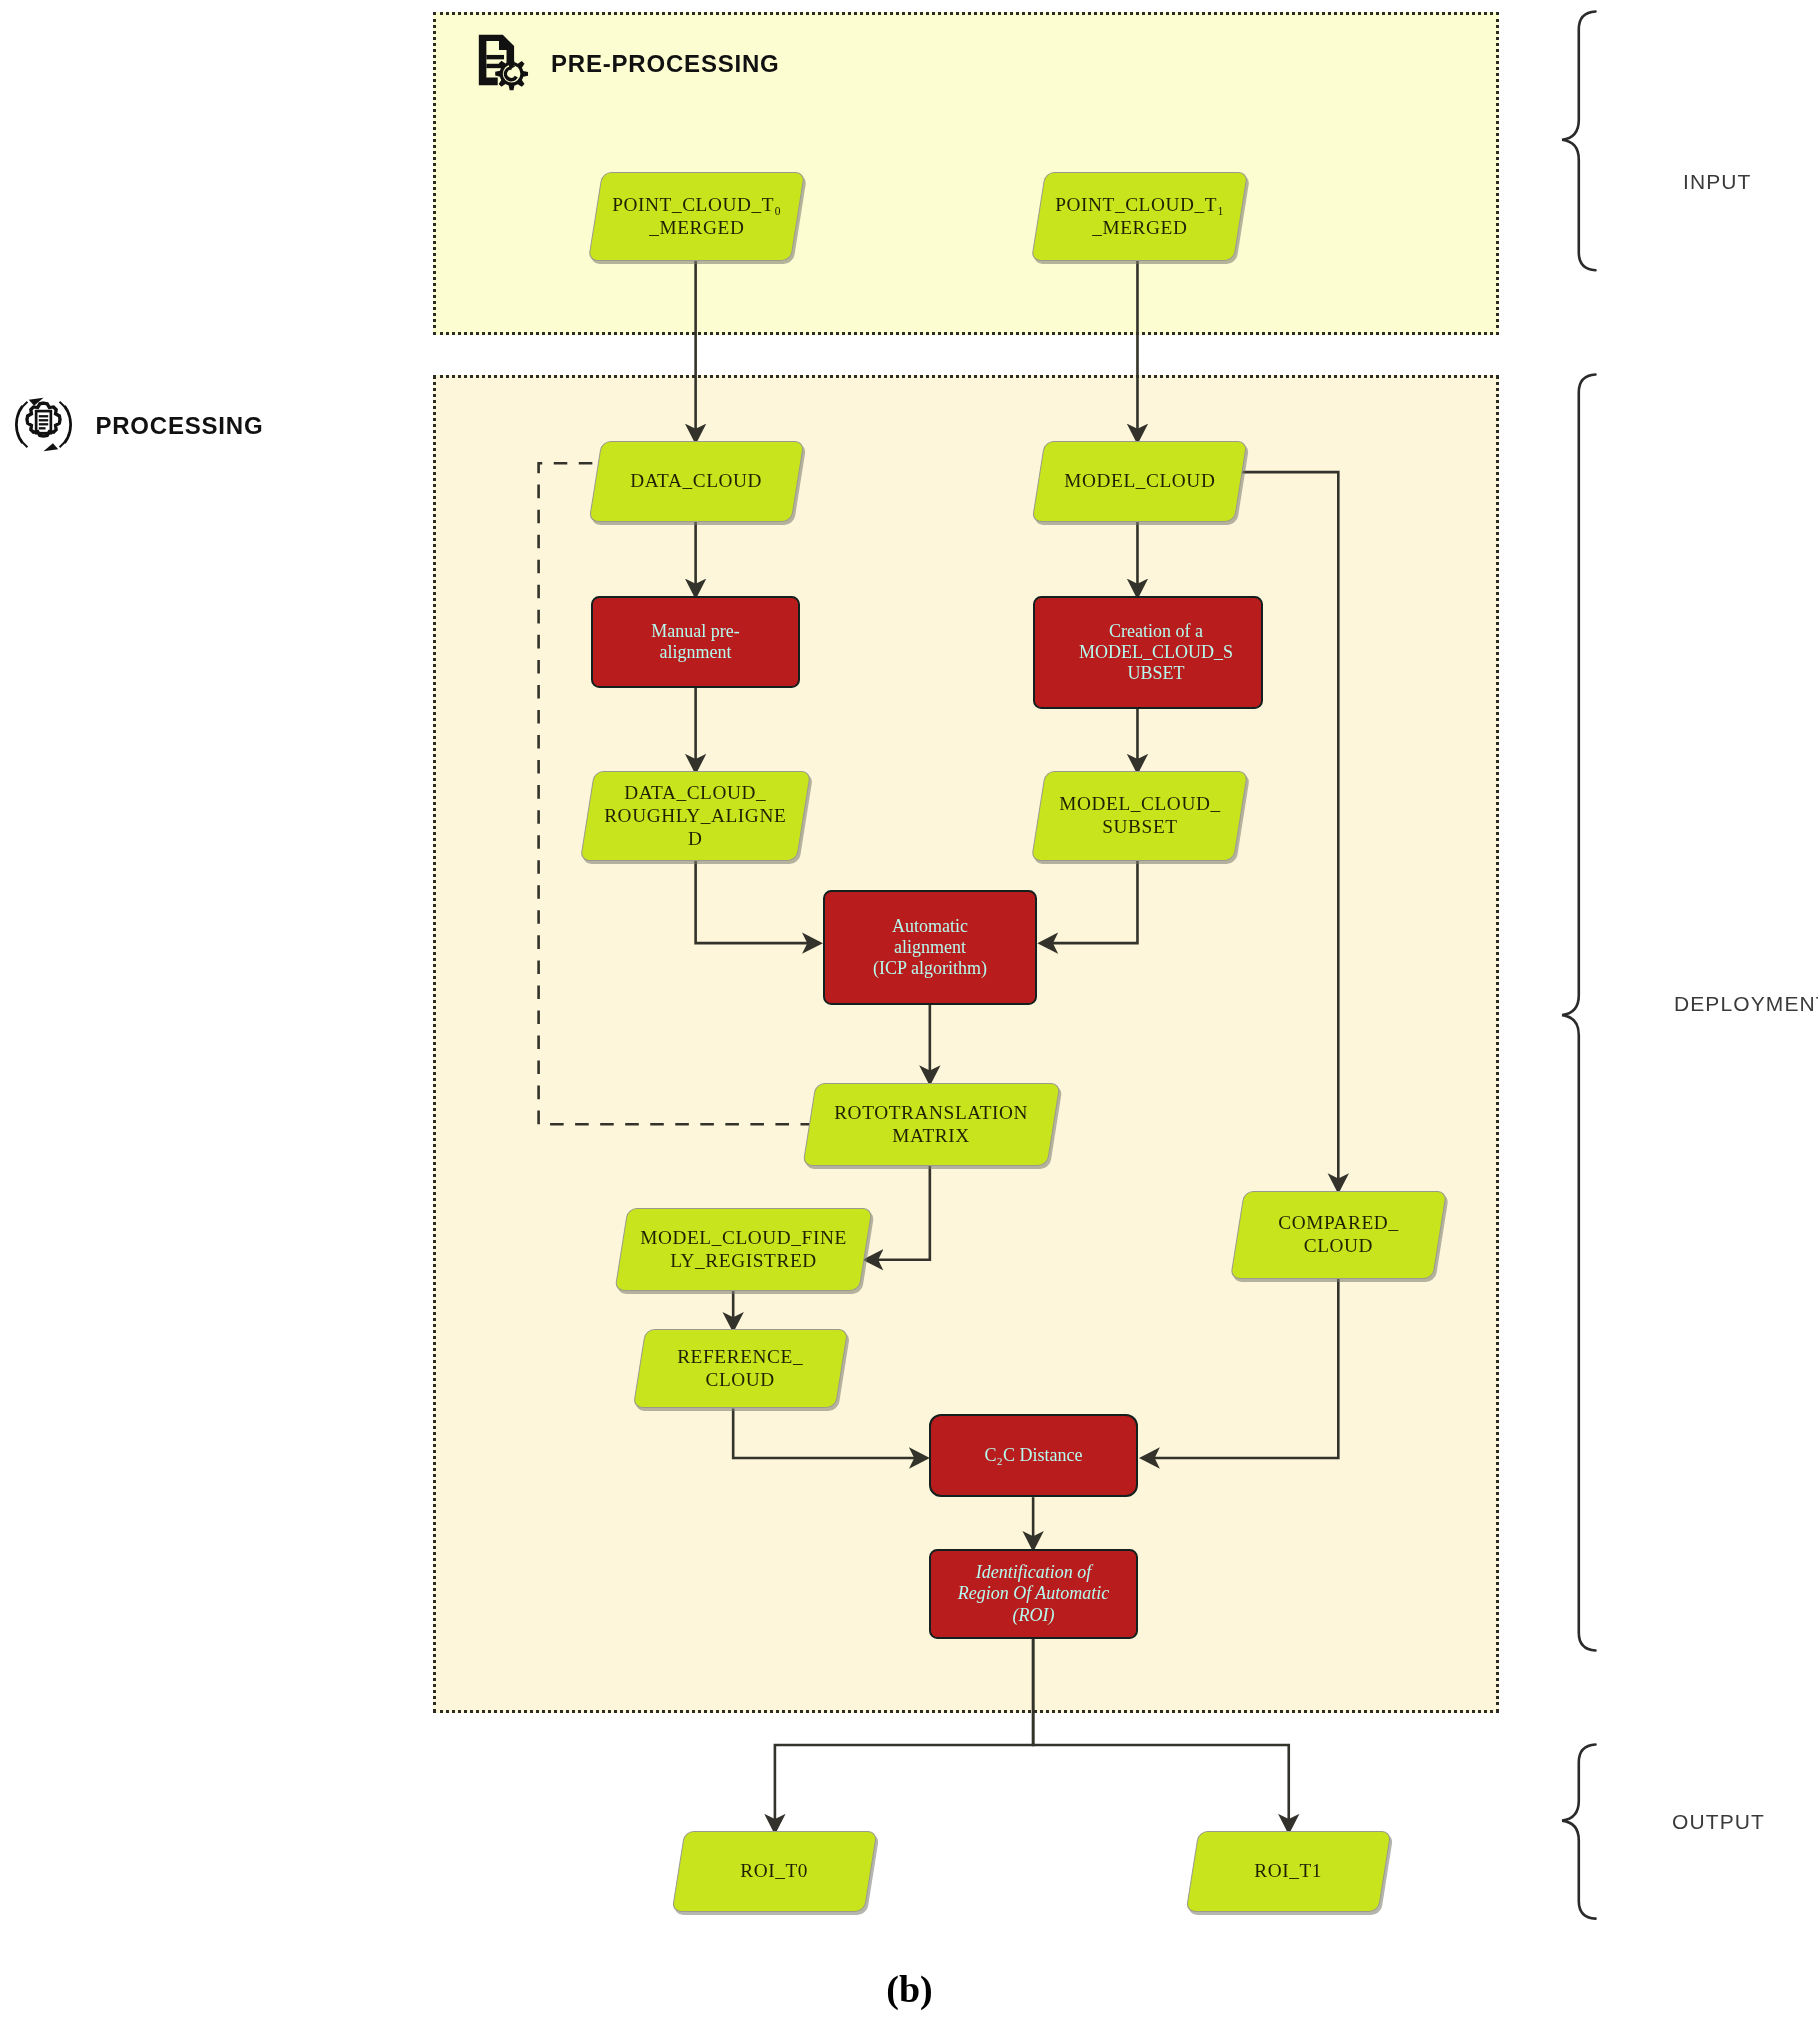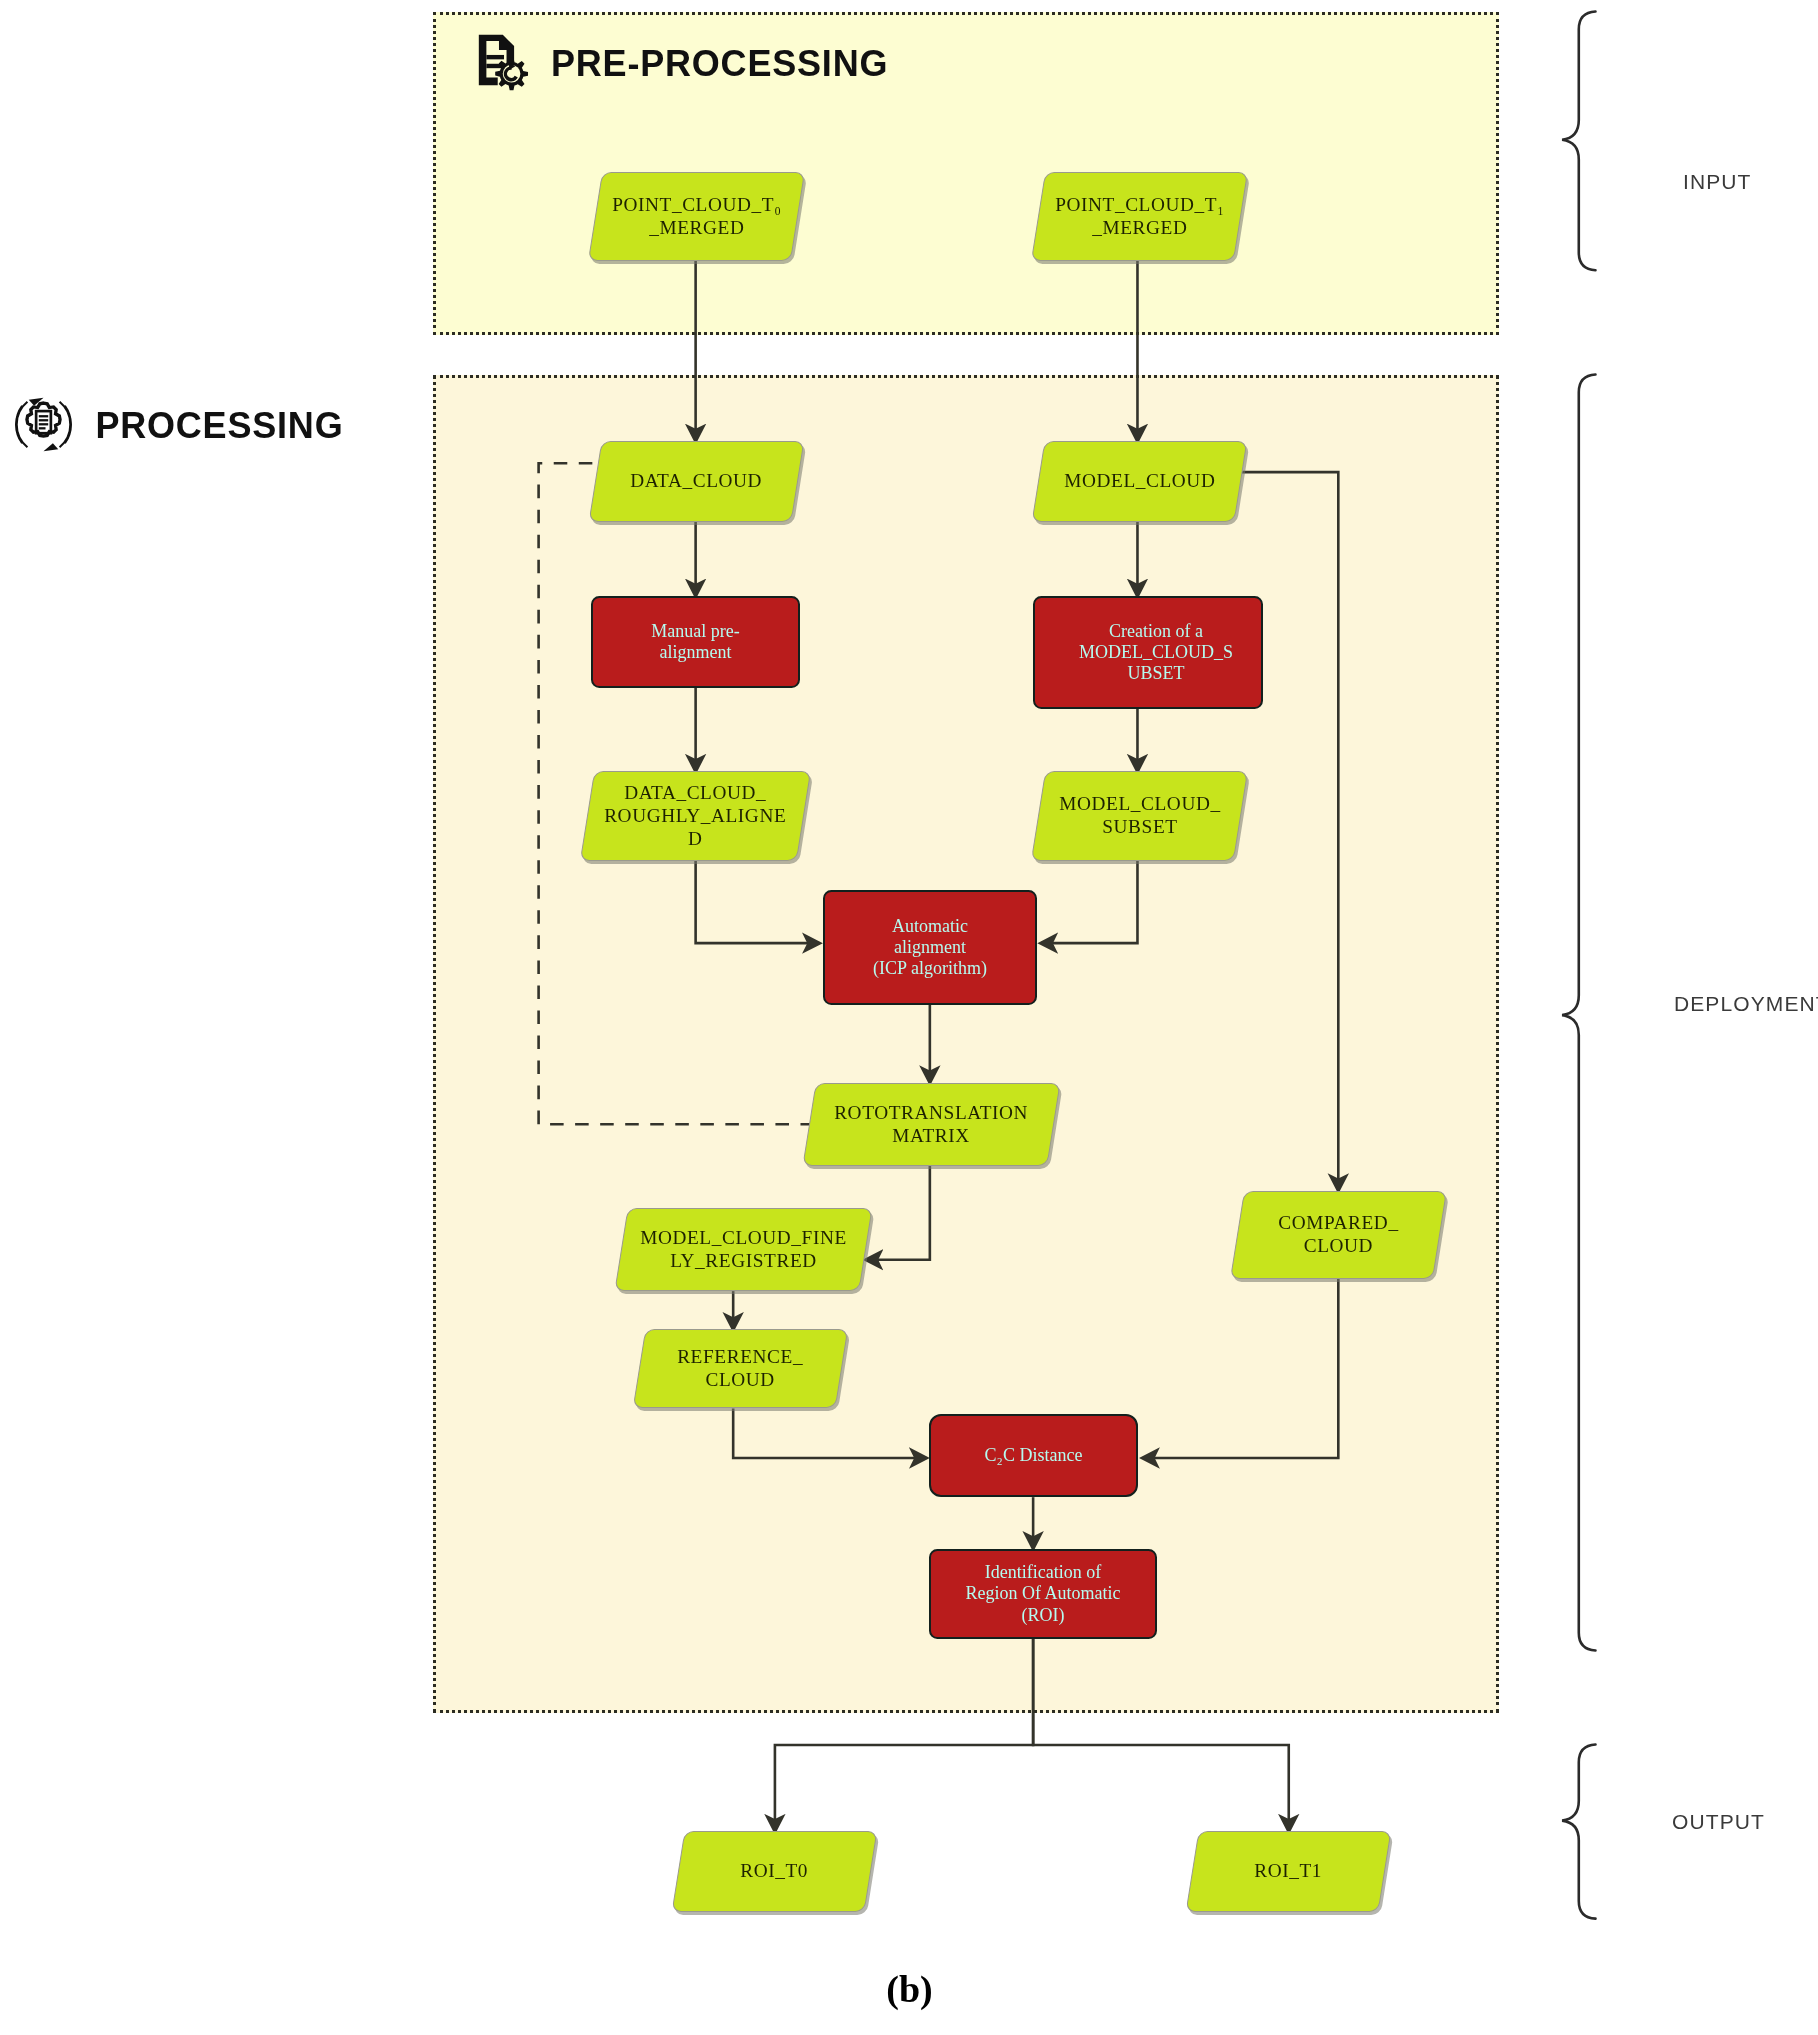--- a/index.html
+++ b/index.html
@@ -20,21 +20,21 @@
     left:433px;top:375px;width:1066px;height:1338px;
     background:#fdf6da;border:3.7px dotted #2b2b22;
   }
 
   
   .section-header{position:absolute;display:flex;align-items:center;gap:18px;}
   #header-preprocessing{left:470px;top:31px;}
   #header-processing{left:10.4px;top:391px;}
   .section-title{
     font-family:"Liberation Sans", sans-serif;
-    font-weight:bold;font-size:36px;letter-spacing:0.8px;color:#111;
+    font-weight:bold;font-size:24px;letter-spacing:0.8px;color:#111;
     white-space:nowrap;
   }
 
   
   .node{
     position:absolute;box-sizing:border-box;
     display:flex;align-items:center;justify-content:center;
     text-align:center;line-height:1.18;
   }
   .node .label{display:block;padding:0 5.2px;}
@@ -257,21 +257,21 @@
     <span class="label">
       <span>REFERENCE_</span><br>
       <span>CLOUD</span>
     </span>
   </div>
 
   <div class="node process-node" style="left:929px;top:1414px;width:209px;height:83px;border-radius:12px;">
     <span class="label">C₂C Distance</span>
   </div>
 
-  <div class="node process-node" style="left:929px;top:1549px;width:228px;height:90px;">
+  <div class="node process-node" style="left:929px;top:1549px;width:209px;height:90px;font-style:italic;">
     <span class="label">
       <span>Identification of</span><br>
       <span>Region Of Automatic</span><br>
       <span>(ROI)</span>
     </span>
   </div>
 
   <div class="node data-node" style="left:678px;top:1831px;width:193px;height:81px;">
     <span class="label">ROI_T0</span>
   </div>

